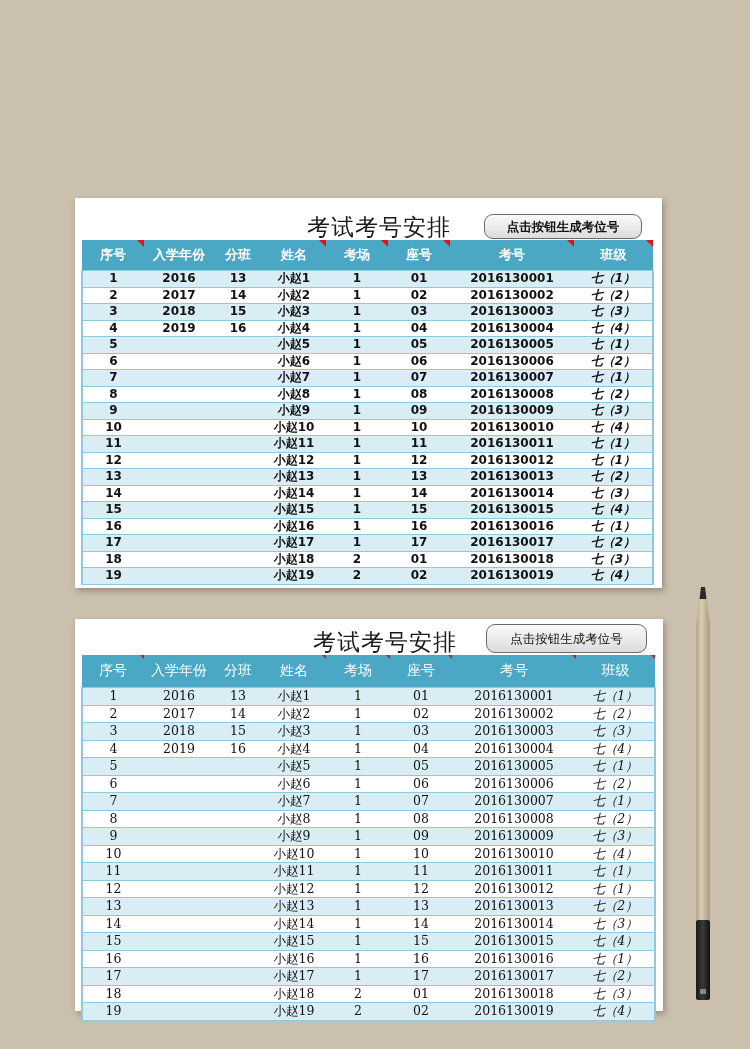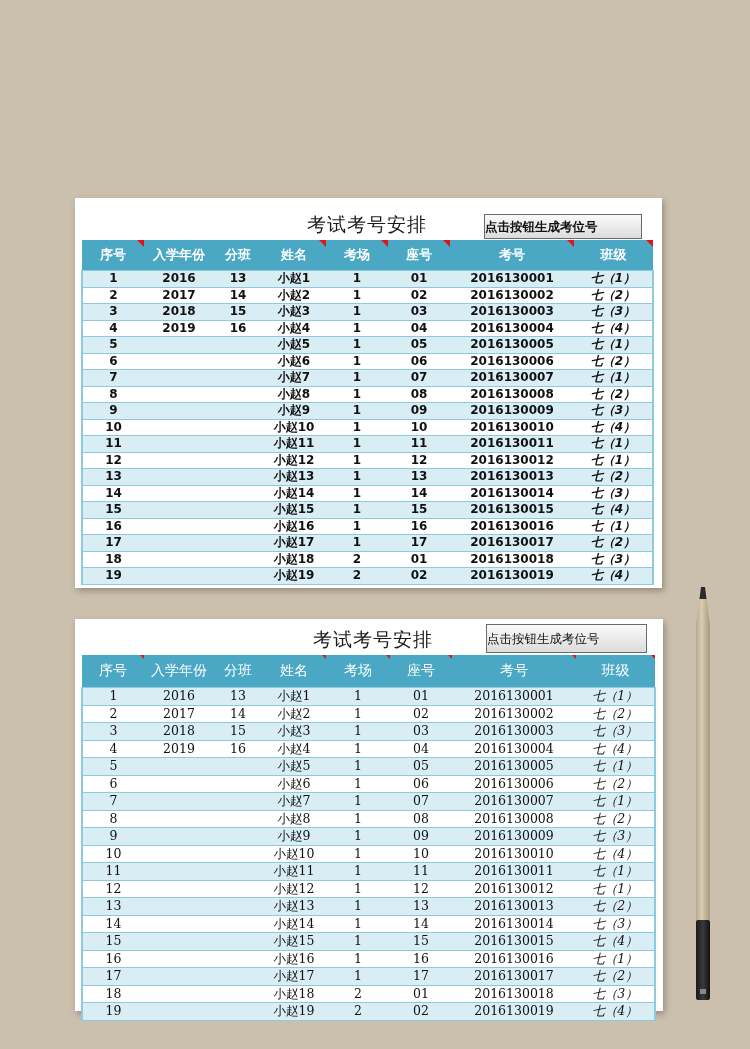--- a/index.html
+++ b/index.html
@@ -13,35 +13,35 @@
   .panel {
     position: absolute;
     background: #ffffff;
     box-shadow: 2px 3px 6px rgba(60,45,30,0.35);
   }
   .panel-1 { left: 75px; top: 198px; width: 587px; height: 390px; }
   .panel-2 { left: 75px; top: 619px; width: 588px; height: 392px; }
 
   .title {
     position: absolute;
-    font-size: 19px;
+    font-size: 23px;
     color: #1a1a1a;
     letter-spacing: 1px;
   }
   .panel-1 .title { left: 232px; top: 14px; font-family: "DejaVu Sans", sans-serif; }
   .panel-2 .title { left: 238px; top: 8px; font-family: "DejaVu Serif", serif; }
 
   .gen-btn {
     position: absolute;
     background: linear-gradient(#fafafa, #dcdcdc);
     border: 1px solid #6a6a6a;
-    border-radius: 0;
+    border-radius: 9px;
     font-size: 12.5px;
     color: #111;
-    text-align: left;
+    text-align: center;
     cursor: pointer;
   }
   .panel-1 .gen-btn { left: 409px; top: 16px; width: 156px; height: 23px; line-height: 23px; font-weight: bold; }
   .panel-2 .gen-btn { left: 411px; top: 5px; width: 159px; height: 27px; line-height: 27px; font-family: "DejaVu Serif", serif; }
 
   table.grid {
     position: absolute;
     left: 6px;
     border-collapse: collapse;
     table-layout: fixed;

